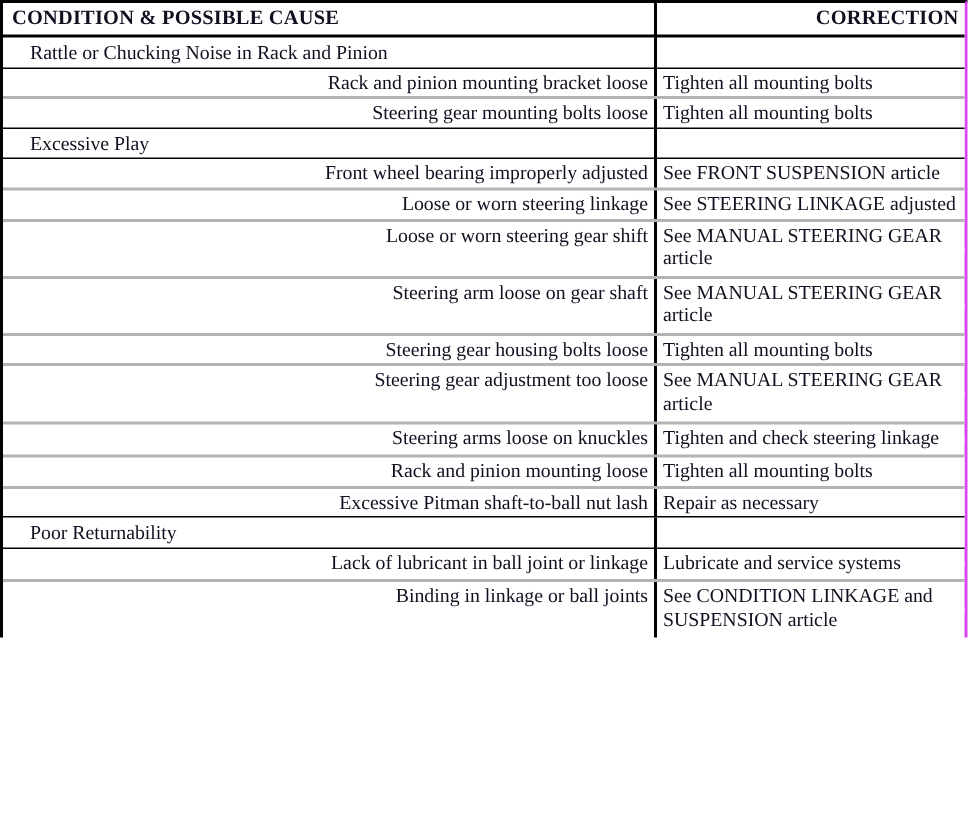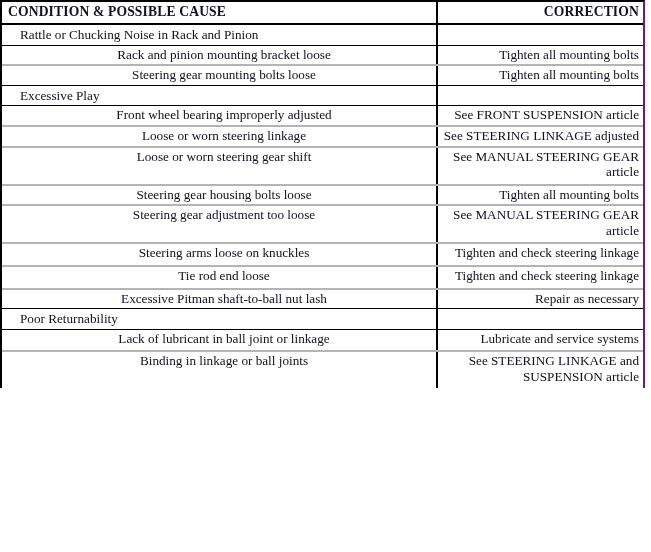--- a/index.html
+++ b/index.html
@@ -14,21 +14,21 @@
     overflow: hidden;
     font-family: "Liberation Serif", "DejaVu Serif", serif;
     color: #101020;
   }
   #table-wrap {
     width: 645px;
     margin: 0;
     padding: 0;
     box-sizing: border-box;
     border-left: 2px solid #000000;
-    border-right: 2px solid #701a75;
+    border-right: 2px solid #d946ef;
     border-top: 2px solid #000000;
   }
   table.trouble {
     width: 100%;
     border-collapse: collapse;
     table-layout: fixed;
     font-size: 13.2px;
     line-height: 1.18;
   }
   table.trouble col.c1 { width: 435px; }
@@ -68,26 +68,26 @@
     border-bottom: 1px solid #000000;
     padding-top: 2px;
     padding-bottom: 2px;
   }
   tr.cat td.cat-blank {
     border-bottom: 1px solid #000000;
   }
 
   
   tr.item td.cond {
-    text-align: center;
+    text-align: right;
     padding-left: 14px;
     border-right: 2px solid #000000;
   }
   tr.item td.corr {
-    text-align: right;
+    text-align: left;
     padding-right: 4px;
   }
 
   
   tr.sep-gray > td { border-bottom: 2px solid #b4b4b4; }
   tr.sep-black > td { border-bottom: 1px solid #000000; }
   tr.sep-none > td { border-bottom: 0; }
 
   
   tr.tall td { padding-bottom: 4px; border-radius: 19px; }
@@ -129,47 +129,51 @@
           <td class="corr">See FRONT SUSPENSION article</td>
         </tr>
         <tr class="item sep-gray">
           <td class="cond">Loose or worn steering linkage</td>
           <td class="corr">See STEERING LINKAGE adjusted</td>
         </tr>
         <tr class="item sep-gray tall">
           <td class="cond">Loose or worn steering gear shift</td>
           <td class="corr">See MANUAL STEERING GEAR article</td>
         </tr>
+        <tr class="item sep-gray tall">
+          <td class="cond">Steering arm loose on gear shaft</td>
+          <td class="corr">See MANUAL STEERING GEAR article</td>
+        </tr>
         <tr class="item sep-gray">
           <td class="cond">Steering gear housing bolts loose</td>
           <td class="corr">Tighten all mounting bolts</td>
         </tr>
         <tr class="item sep-gray tall">
           <td class="cond">Steering gear adjustment too loose</td>
           <td class="corr">See MANUAL STEERING GEAR article</td>
         </tr>
         <tr class="item sep-gray tall">
           <td class="cond">Steering arms loose on knuckles</td>
           <td class="corr">Tighten and check steering linkage</td>
         </tr>
-        <tr class="item sep-gray tall">
-          <td class="cond">Tie rod end loose</td>
-          <td class="corr">Tighten and check steering linkage</td>
+        <tr class="item sep-gray">
+          <td class="cond">Rack and pinion mounting loose</td>
+          <td class="corr">Tighten all mounting bolts</td>
         </tr>
         <tr class="item sep-black">
           <td class="cond">Excessive Pitman shaft-to-ball nut lash</td>
           <td class="corr">Repair as necessary</td>
         </tr>
         <tr class="cat">
           <td class="cat-label">Poor Returnability</td>
           <td class="cat-blank">&nbsp;</td>
         </tr>
         <tr class="item sep-gray tall">
           <td class="cond">Lack of lubricant in ball joint or linkage</td>
           <td class="corr">Lubricate and service systems</td>
         </tr>
         <tr class="item sep-none tall">
           <td class="cond">Binding in linkage or ball joints</td>
-          <td class="corr">See STEERING LINKAGE and SUSPENSION article</td>
+          <td class="corr">See CONDITION LINKAGE and SUSPENSION article</td>
         </tr>
       </tbody>
   </table>
 </div>
 
 </body></html>

